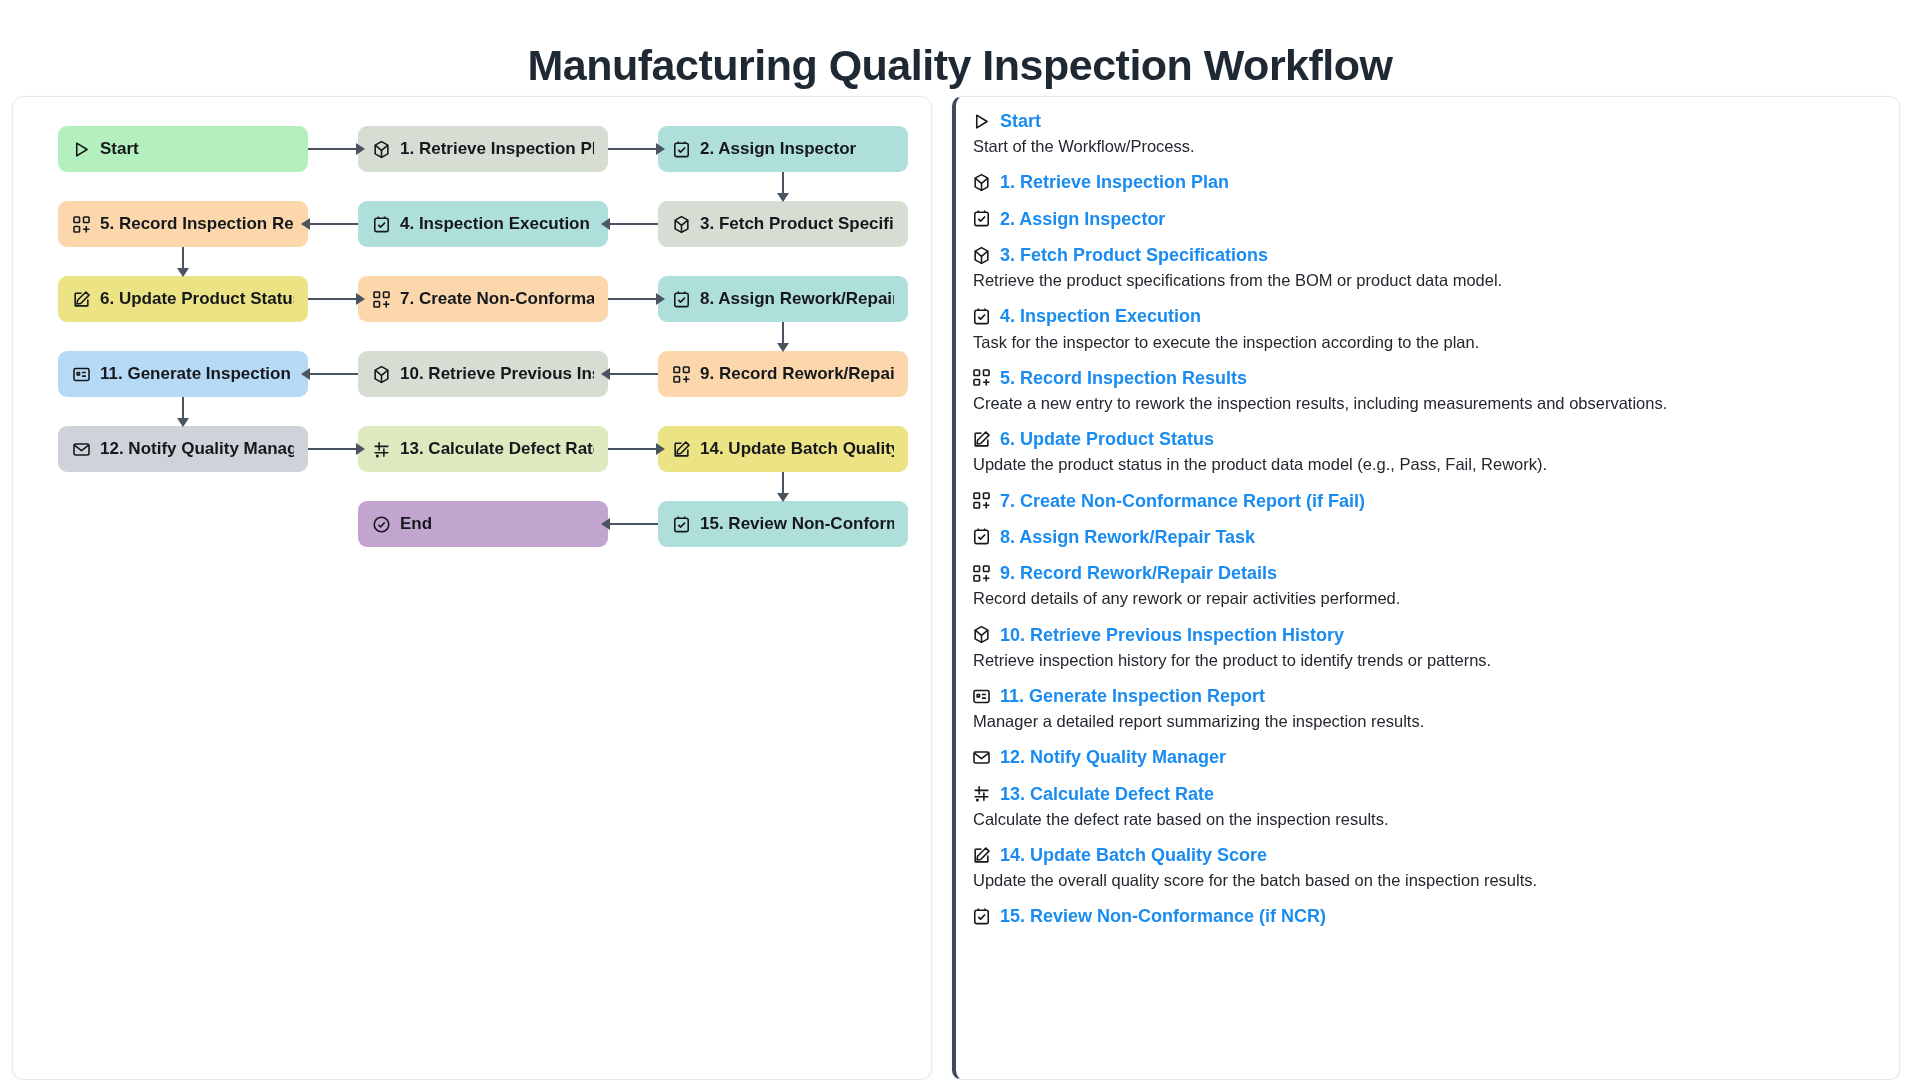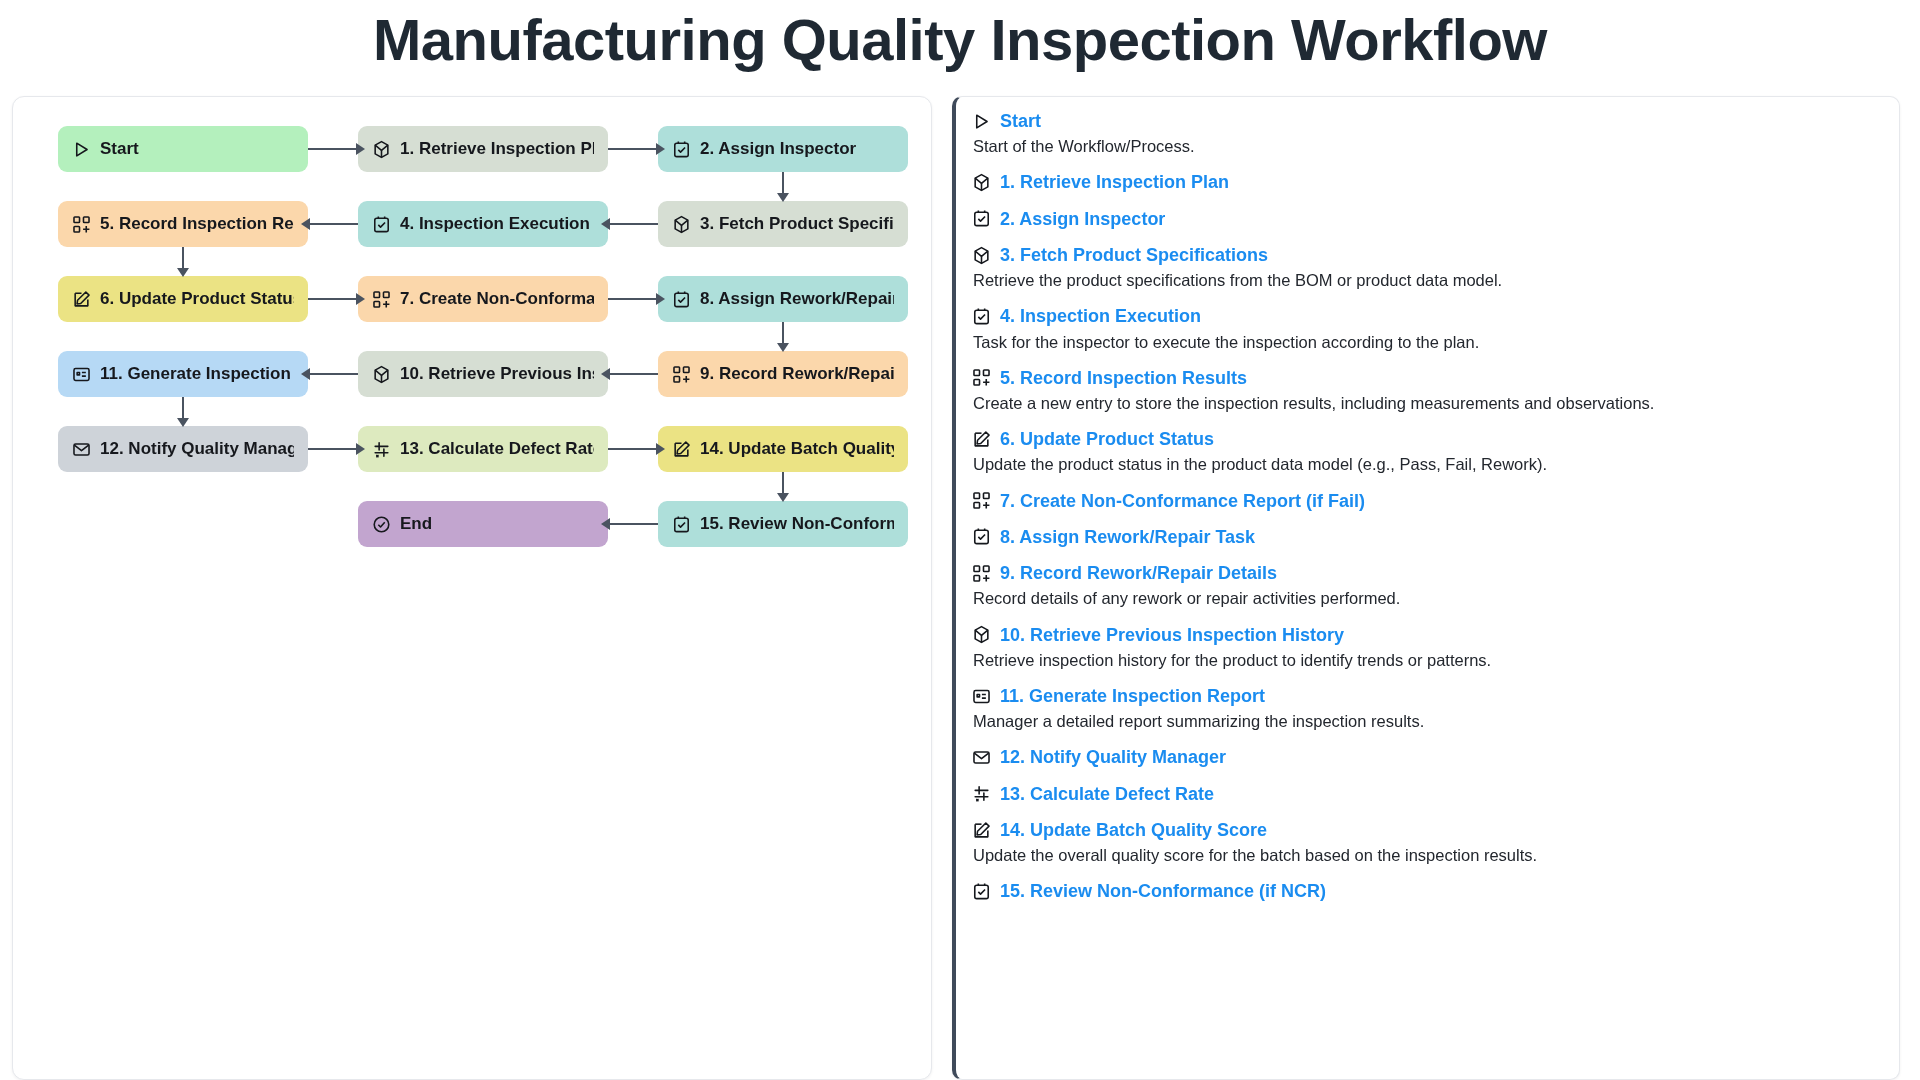--- a/index.html
+++ b/index.html
@@ -6,25 +6,25 @@
   html, body {
     width: 1920px; height: 1080px;
     background: #ffffff;
     font-family: "Liberation Sans", sans-serif;
     overflow: hidden;
   }
   .page { width: 1920px; height: 1080px; position: relative; }
 
   .page-title {
     text-align: center;
-    font-size: 58px;
+    font-size: 43px;
     font-weight: bold;
     color: #1f2933;
     letter-spacing: -0.5px;
-    padding-top: 5px;
+    padding-top: 40px;
     line-height: 1.2;
   }
 
   .panels {
     position: absolute;
     top: 96px; left: 0;
     width: 1920px; height: 984px;
     display: flex;
     gap: 0;
   }
@@ -349,21 +349,21 @@
         <div class="legend-item">
           <div class="legend-head">
             <span class="licon"><svg class="licon-svg" viewBox="0 0 24 24" fill="none" stroke="currentColor" stroke-width="2" stroke-linejoin="round">
                 <rect x="2.5" y="2.5" width="7" height="7" rx="1"></rect>
                 <rect x="14.5" y="2.5" width="7" height="7" rx="1"></rect>
                 <rect x="2.5" y="14.5" width="7" height="7" rx="1"></rect>
                 <path d="M18 14v8M14 18h8"></path>
               </svg></span>
             <span>5. Record Inspection Results</span>
           </div>
-          <div class="legend-desc">Create a new entry to store the inspection results, including measurements and observations.</div>
+          <div class="legend-desc">Create a new entry to rework the inspection results, including measurements and observations.</div>
         </div>
         <div class="legend-item">
           <div class="legend-head">
             <span class="licon"><svg class="licon-svg" viewBox="0 0 24 24" fill="none" stroke="currentColor" stroke-width="2" stroke-linejoin="round">
                 <path d="M4 4h8"></path>
                 <path d="M4 4v16h16v-8"></path>
                 <path d="M17.5 2.5l4 4L11 17l-4.6.6.6-4.6z"></path>
               </svg></span>
             <span>6. Update Product Status</span>
           </div>
@@ -435,20 +435,21 @@
         </div>
         <div class="legend-item">
           <div class="legend-head">
             <span class="licon"><svg class="licon-svg" viewBox="0 0 24 24" fill="none" stroke="currentColor" stroke-width="2" stroke-linecap="round">
                 <path d="M4 8h16M4 16h16"></path>
                 <path d="M9 3.5v9M15 11.5v9"></path>
                 <path d="M6 19.5l1.6 1.6M7.6 19.5L6 21.1"></path>
               </svg></span>
             <span>13. Calculate Defect Rate</span>
           </div>
+          <div class="legend-desc">Calculate the defect rate based on the inspection results.</div>
         </div>
         <div class="legend-item">
           <div class="legend-head">
             <span class="licon"><svg class="licon-svg" viewBox="0 0 24 24" fill="none" stroke="currentColor" stroke-width="2" stroke-linejoin="round">
                 <path d="M4 4h8"></path>
                 <path d="M4 4v16h16v-8"></path>
                 <path d="M17.5 2.5l4 4L11 17l-4.6.6.6-4.6z"></path>
               </svg></span>
             <span>14. Update Batch Quality Score</span>
           </div>

